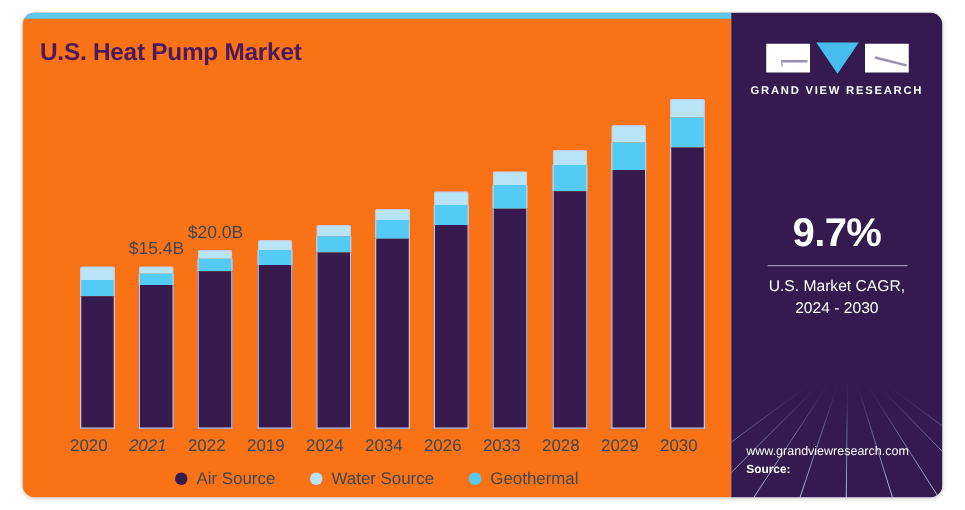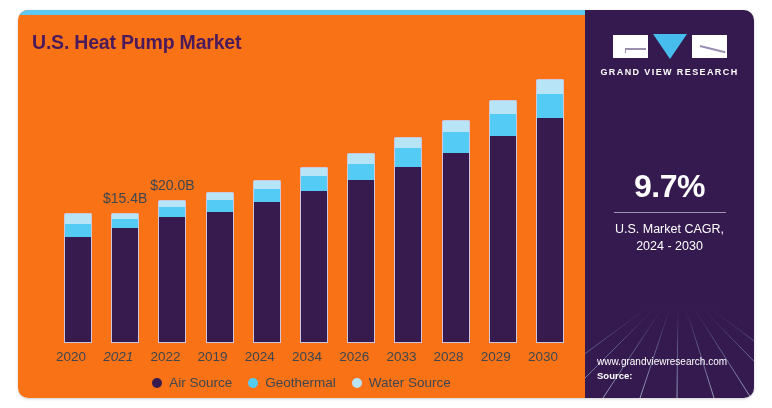--- a/index.html
+++ b/index.html
@@ -112,21 +112,21 @@
     width: 70px;
   }
 
   #legend {
     position: absolute;
     left: 0;
     bottom: 8px;
     width: 567px;
     display: flex;
     justify-content: center;
-    gap: 16px;
+    gap: 28px;
     align-items: center;
   }
   .legend-item {
     display: flex;
     align-items: center;
     gap: 7px;
   }
   .legend-dot {
     width: 10px;
     height: 10px;
@@ -345,26 +345,26 @@
         </div>
         <div class="x-label" style="left: 510px;">2030</div>
       </div>
 
     <div id="legend">
       <div class="legend-item">
         <span class="legend-dot" style="background:#371a4e"></span>
         <span class="legend-text">Air Source</span>
       </div>
       <div class="legend-item">
+        <span class="legend-dot" style="background:#b8e4f7"></span>
+        <span class="legend-text">Water Source</span>
+      </div>
+      <div class="legend-item">
         <span class="legend-dot" style="background:#54cbf5"></span>
         <span class="legend-text">Geothermal</span>
-      </div>
-      <div class="legend-item">
-        <span class="legend-dot" style="background:#b8e4f7"></span>
-        <span class="legend-text">Water Source</span>
       </div>
     </div>
   </div>
 
   <div id="brand-panel">
     <div id="grid-floor">
       <svg width="169" height="130" viewBox="0 0 169 130">
         <defs>
           <linearGradient id="gfade" x1="0" y1="0" x2="0" y2="1">
             <stop offset="0%" stop-color="#4a3a70" stop-opacity="0"></stop>

